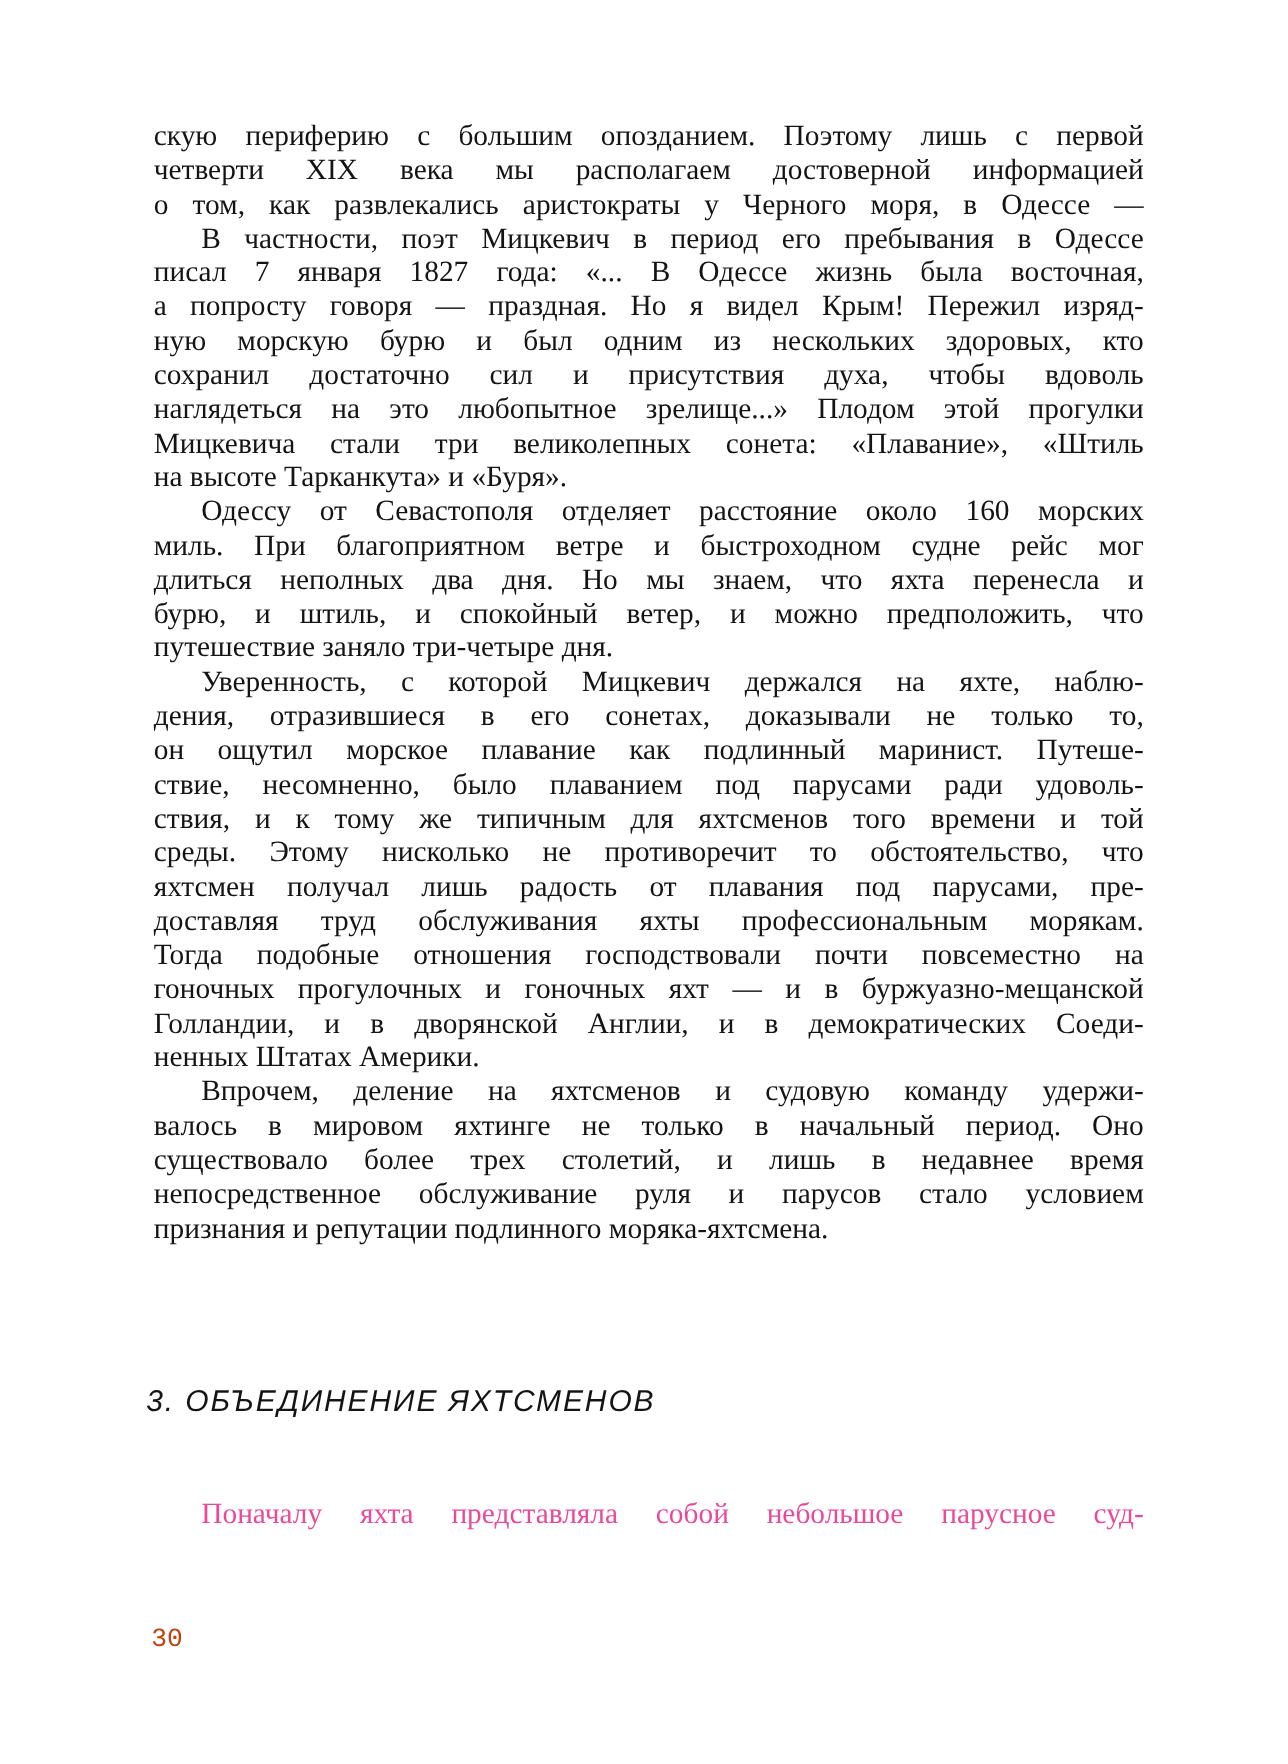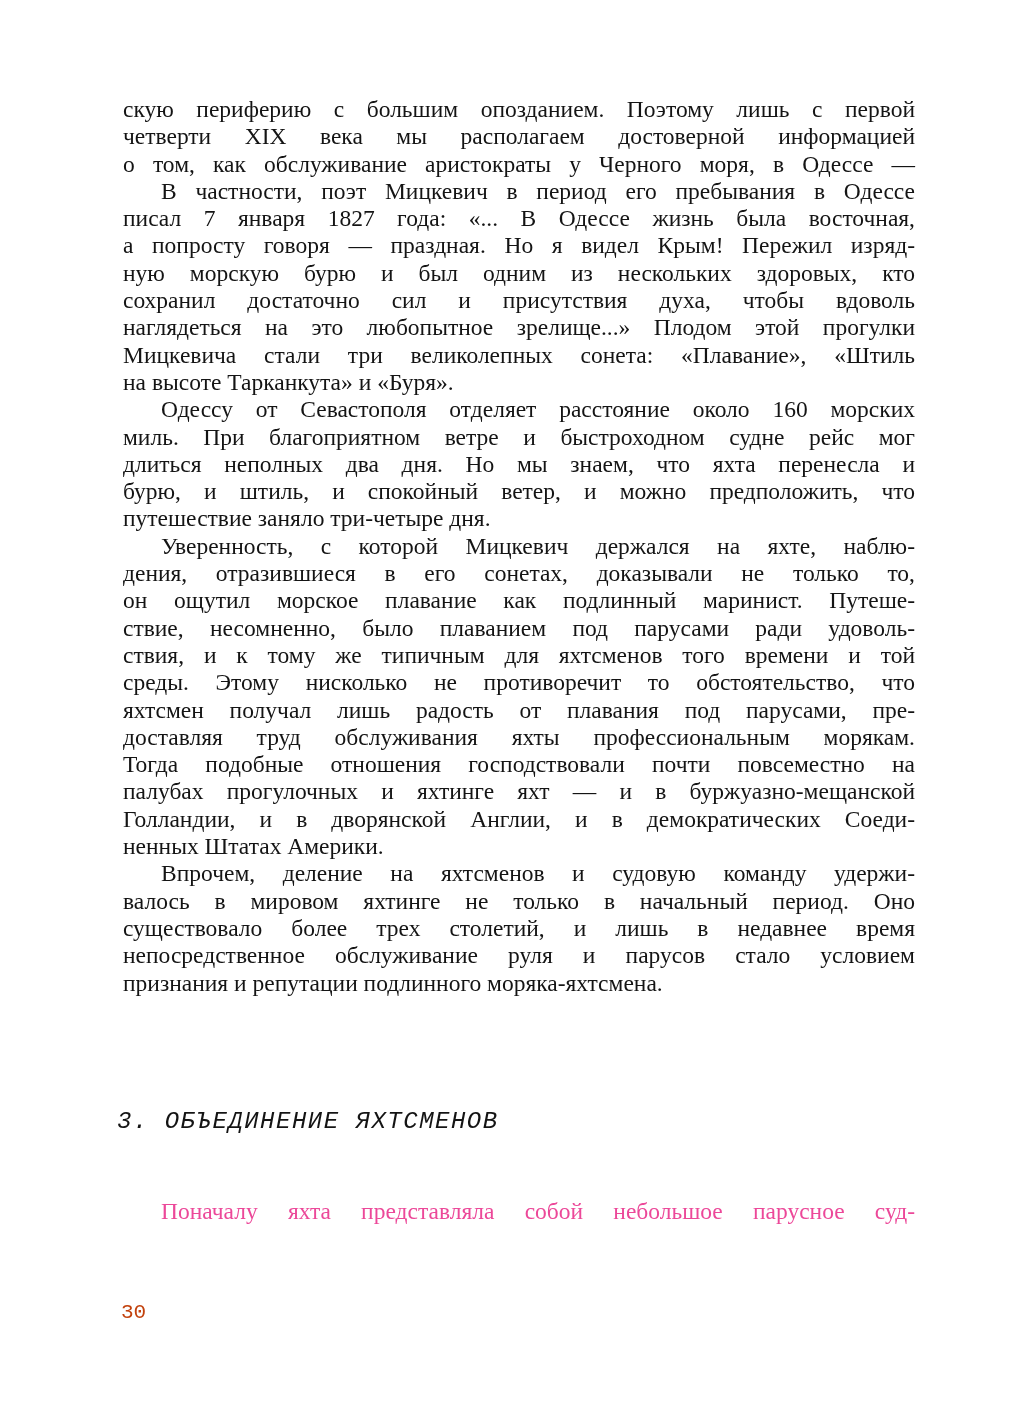--- a/index.html
+++ b/index.html
@@ -13,39 +13,39 @@
     .line {
       display: block; height: 27.3px; line-height: 27.3px;
       text-align: justify; text-align-last: justify; white-space: nowrap;
     }
     .line.last { text-align-last: left; }
     .line.indent { padding-left: 38px; }
     .line > span.t { display: inline-block; width: 100%; text-align: justify; text-align-last: justify; white-space: normal; }
     .line.last > span.t { text-align-last: left; }
     .heading {
       position: absolute; left: 117px; top: 1108px;
-      font-family: Liberation Mono, monospace;
+      font-family: Liberation Sans, sans-serif;
       font-style: italic; font-size: 24px; letter-spacing: 1.5px; color: #141414;
     }
     .section2 { position: absolute; left: 123px; top: 1198px; width: 792px;
       font-family: "Liberation Serif", "DejaVu Serif", serif; font-size: 23.5px; color: #ec4899; }
     .page-number {
       position: absolute; left: 121px; top: 1301px;
       font-family: Liberation Mono, monospace; font-size: 21px; color: #c2410c;
     }
   </style>
 </head>
 <body>
 
 <div class="page">
 
   <div class="para">
     <span class="line"><span class="t">скую периферию с большим опозданием. Поэтому лишь с первой</span></span>
     <span class="line"><span class="t">четверти XIX века мы располагаем достоверной информацией</span></span>
-    <span class="line"><span class="t">о том, как обслуживание аристократы у Черного моря, в Одессе —</span></span>
+    <span class="line"><span class="t">о том, как развлекались аристократы у Черного моря, в Одессе —</span></span>
   </div>
 
   <div class="para">
     <span class="line indent"><span class="t">В частности, поэт Мицкевич в период его пребывания в Одессе</span></span>
     <span class="line"><span class="t">писал 7 января 1827 года: «... В Одессе жизнь была восточная,</span></span>
     <span class="line"><span class="t">а попросту говоря — праздная. Но я видел Крым! Пережил изряд-</span></span>
     <span class="line"><span class="t">ную морскую бурю и был одним из нескольких здоровых, кто</span></span>
     <span class="line"><span class="t">сохранил достаточно сил и присутствия духа, чтобы вдоволь</span></span>
     <span class="line"><span class="t">наглядеться на это любопытное зрелище...» Плодом этой прогулки</span></span>
     <span class="line"><span class="t">Мицкевича стали три великолепных сонета: «Плавание», «Штиль</span></span>
@@ -63,21 +63,21 @@
   <div class="para">
     <span class="line indent"><span class="t">Уверенность, с которой Мицкевич держался на яхте, наблю-</span></span>
     <span class="line"><span class="t">дения, отразившиеся в его сонетах, доказывали не только то,</span></span>
     <span class="line"><span class="t">он ощутил морское плавание как подлинный маринист. Путеше-</span></span>
     <span class="line"><span class="t">ствие, несомненно, было плаванием под парусами ради удоволь-</span></span>
     <span class="line"><span class="t">ствия, и к тому же типичным для яхтсменов того времени и той</span></span>
     <span class="line"><span class="t">среды. Этому нисколько не противоречит то обстоятельство, что</span></span>
     <span class="line"><span class="t">яхтсмен получал лишь радость от плавания под парусами, пре-</span></span>
     <span class="line"><span class="t">доставляя труд обслуживания яхты профессиональным морякам.</span></span>
     <span class="line"><span class="t">Тогда подобные отношения господствовали почти повсеместно на</span></span>
-    <span class="line"><span class="t">палубах прогулочных и яхтинге яхт — и в буржуазно-мещанской</span></span>
+    <span class="line"><span class="t">гоночных прогулочных и гоночных яхт — и в буржуазно-мещанской</span></span>
     <span class="line"><span class="t">Голландии, и в дворянской Англии, и в демократических Соеди-</span></span>
     <span class="line last"><span class="t">ненных Штатах Америки.</span></span>
   </div>
 
   <div class="para">
     <span class="line indent"><span class="t">Впрочем, деление на яхтсменов и судовую команду удержи-</span></span>
     <span class="line"><span class="t">валось в мировом яхтинге не только в начальный период. Оно</span></span>
     <span class="line"><span class="t">существовало более трех столетий, и лишь в недавнее время</span></span>
     <span class="line"><span class="t">непосредственное обслуживание руля и парусов стало условием</span></span>
     <span class="line last"><span class="t">признания и репутации подлинного моряка-яхтсмена.</span></span>

